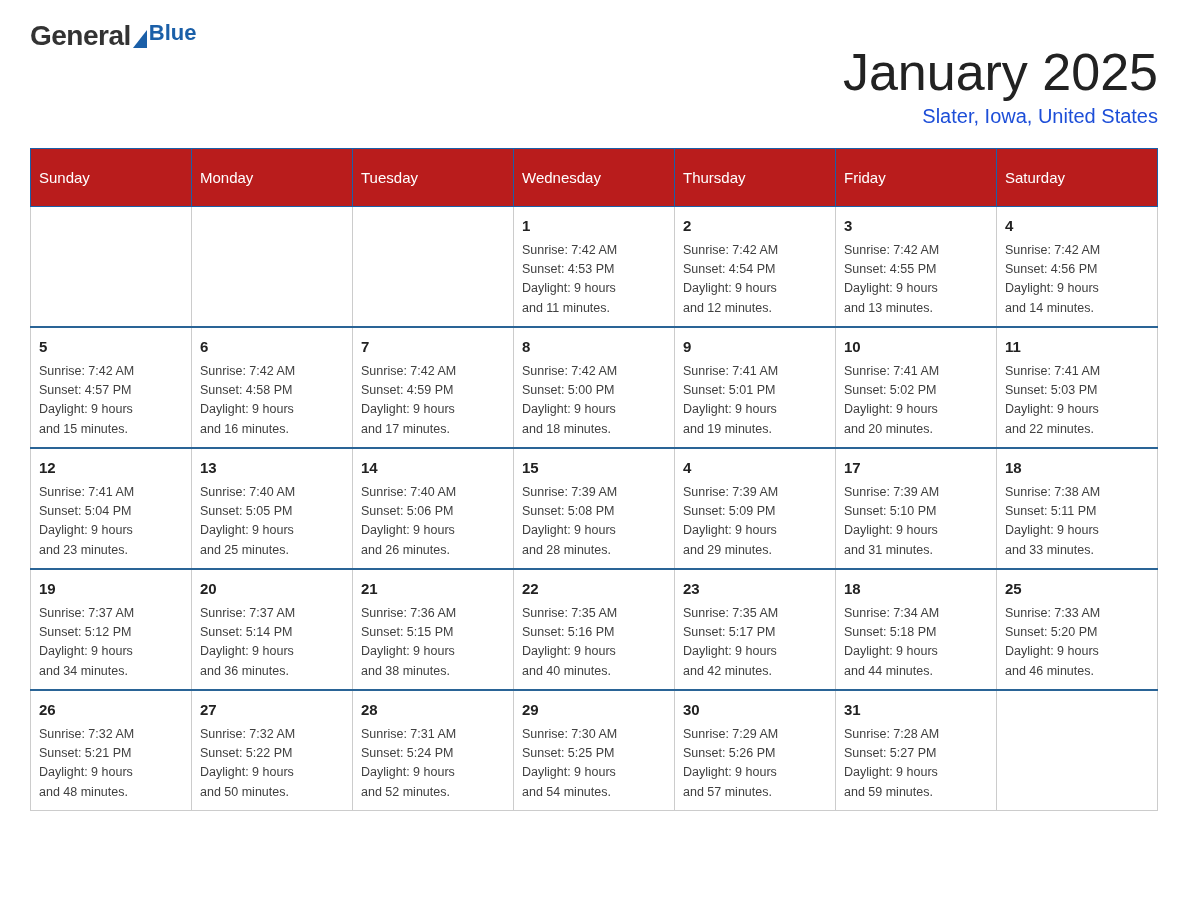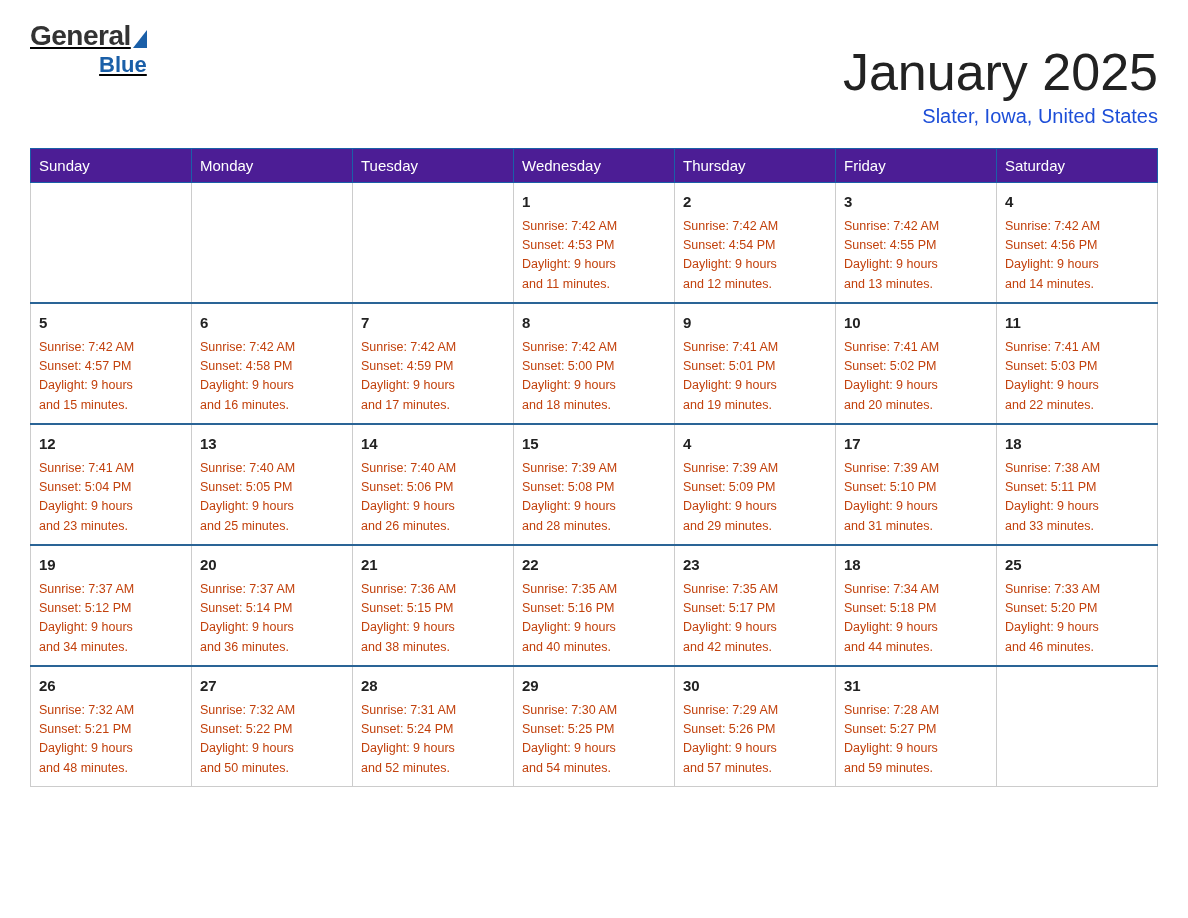--- a/index.html
+++ b/index.html
@@ -11,23 +11,22 @@
       min-height: 918px;
     }
     .header {
       display: flex;
       justify-content: space-between;
       align-items: flex-start;
       margin-bottom: 20px;
     }
     .logo {
       display: flex;
-      flex-direction: column;
-      align-items: flex-end;
-      text-decoration: underline;
+      flex-direction: row;
+      align-items: flex-start;
     }
     .logo-top {
       display: flex;
       align-items: center;
     }
     .logo-general {
       font-size: 28px;
       font-weight: bold;
       color: #333333;
       letter-spacing: -0.5px;
@@ -61,23 +60,23 @@
       font-size: 20px;
       color: #1d4ed8;
       margin-top: 4px;
     }
     .calendar-table {
       width: 100%;
       border-collapse: collapse;
       border: 1px solid #aaaaaa;
     }
     .calendar-table th {
-      background-color: #4c1d95;
+      background-color: #b91c1c;
       color: #ffffff;
-      padding: 8px 8px;
+      padding: 20px 8px;
       font-size: 15px;
       font-weight: normal;
       text-align: left;
       border: 1px solid #1a5fa8;
     }
     .calendar-table td {
       vertical-align: top;
       padding: 8px 8px;
       border: 1px solid #cccccc;
       width: calc(100% / 7);
@@ -88,21 +87,21 @@
     }
     .day-number {
       font-size: 15px;
       font-weight: bold;
       color: #222222;
       display: block;
       margin-bottom: 3px;
     }
     .day-info {
       font-size: 12.5px;
-      color: #c2410c;
+      color: #404040;
       line-height: 1.55;
     }
     .empty-cell {
       background: #ffffff;
     }
     tr:not(:first-child) td {
       border-top: 2px solid #2a6496;
     }
   </style>
 </head>

